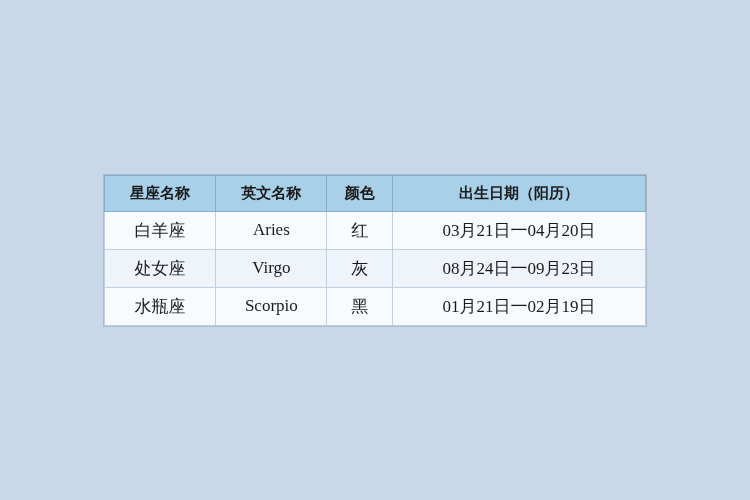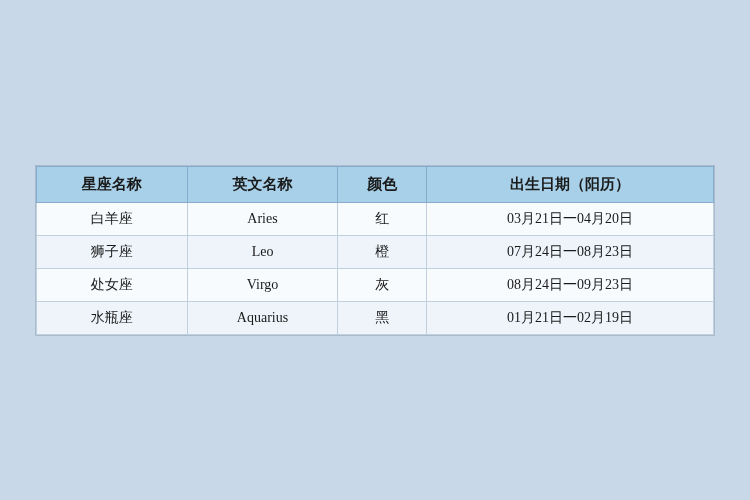--- a/index.html
+++ b/index.html
@@ -9,21 +9,21 @@
       background-color: #c8d8e8;
       display: flex;
       align-items: center;
       justify-content: center;
       font-family: "SimSun", "宋体", serif;
       font-size: 15px;
     }
     .table-container {
       background: #f0f4f8;
       border: 1px solid #aabbcc;
-      width: 680px;
+      width: 544px;
     }
     table {
       width: 100%;
       border-collapse: collapse;
     }
     thead tr {
       background-color: #a8d0e8;
     }
     thead th {
       padding: 8px 6px;
@@ -37,21 +37,21 @@
       background-color: #f8fbfe;
     }
     tbody tr:nth-child(even) {
       background-color: #eef4fa;
     }
     tbody td {
       padding: 7px 6px;
       text-align: center;
       border: 1px solid #c0d0de;
       color: #1a1a1a;
-      font-size: 14px;
+      font-size: 17px;
     }
   </style>
 </head>
 <body>
 
 <div class="table-container">
   <table>
     <thead>
       <tr>
         <th>星座名称</th>
@@ -61,32 +61,26 @@
       </tr>
     </thead>
     <tbody id="table-body">
     <tr>
           <td>白羊座</td>
           <td>Aries</td>
           <td>红</td>
           <td>03月21日一04月20日</td>
         </tr>
         <tr>
-          <td>狮子座</td>
-          <td>Leo</td>
-          <td>橙</td>
-          <td>07月24日一08月23日</td>
-        </tr>
-        <tr>
           <td>处女座</td>
           <td>Virgo</td>
           <td>灰</td>
           <td>08月24日一09月23日</td>
         </tr>
         <tr>
           <td>水瓶座</td>
-          <td>Aquarius</td>
+          <td>Scorpio</td>
           <td>黑</td>
           <td>01月21日一02月19日</td>
         </tr>
       </tbody>
   </table>
 </div>
 
 </body></html>

